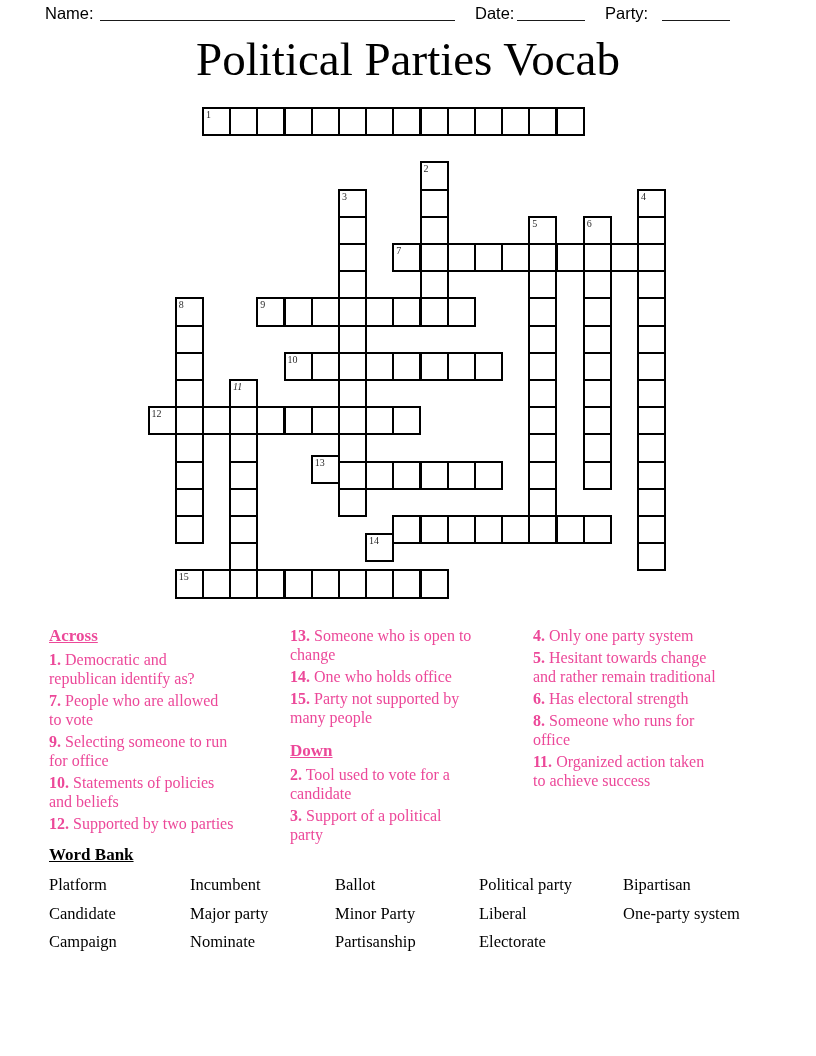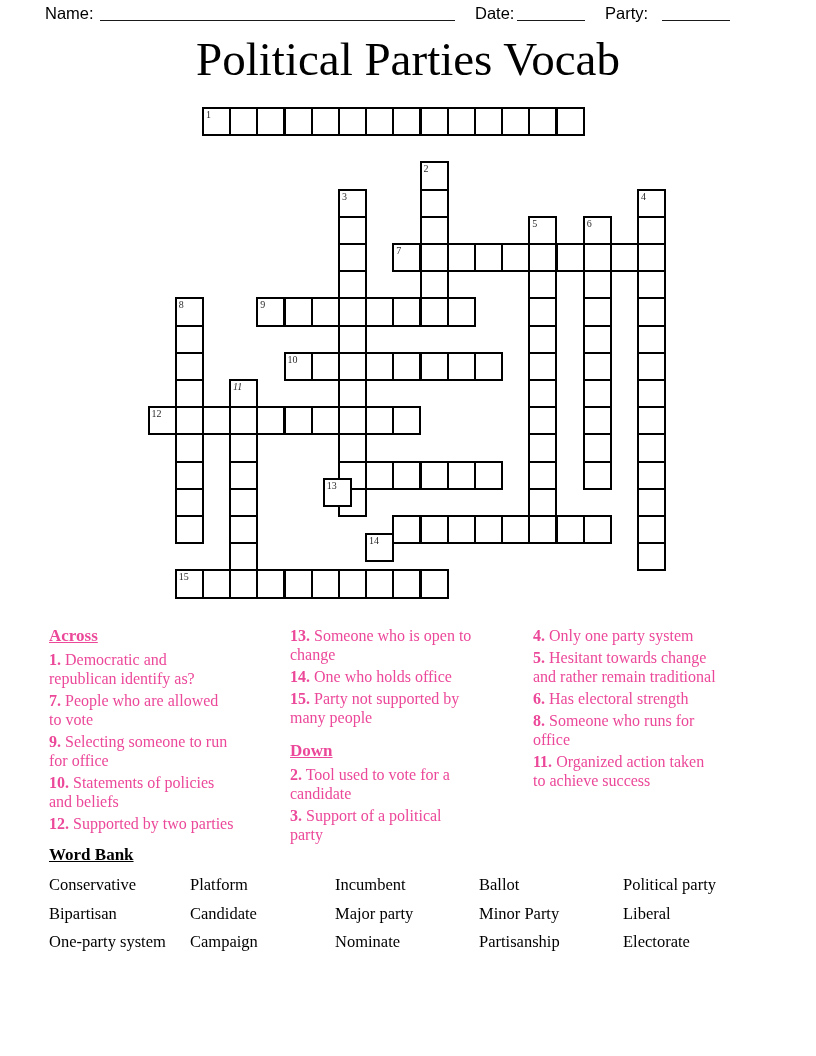--- a/index.html
+++ b/index.html
@@ -211,21 +211,21 @@
       <div class="cell" style="left: 81.6px; top: 462.4px;"></div>
       <div class="cell" style="left: 0px; top: 299.2px;">
         <span class="cellnum">12</span>
       </div>
       <div class="cell" style="left: 54.4px; top: 299.2px;"></div>
       <div class="cell" style="left: 108.8px; top: 299.2px;"></div>
       <div class="cell" style="left: 136px; top: 299.2px;"></div>
       <div class="cell" style="left: 163.2px; top: 299.2px;"></div>
       <div class="cell" style="left: 217.6px; top: 299.2px;"></div>
       <div class="cell" style="left: 244.8px; top: 299.2px;"></div>
-      <div class="cell" style="left: 163.2px; top: 371px; margin-left: 12px;">
+      <div class="cell" style="left: 163.2px; top: 348px;">
         <span class="cellnum">13</span>
       </div>
       <div class="cell" style="left: 217.6px; top: 353.6px;"></div>
       <div class="cell" style="left: 244.8px; top: 353.6px;"></div>
       <div class="cell" style="left: 272px; top: 353.6px;"></div>
       <div class="cell" style="left: 299.2px; top: 353.6px;"></div>
       <div class="cell" style="left: 326.4px; top: 353.6px;"></div>
       <div class="cell" style="left: 217.6px; top: 426px;">
         <span class="cellnum">14</span>
       </div>
@@ -268,21 +268,20 @@
   <div id="clue-col-2" class="clue-col c2">
       <div class="clue"><span class="cluenum">4.</span> Only one party system</div>
       <div class="clue"><span class="cluenum">5.</span> Hesitant towards change and rather remain traditional</div>
       <div class="clue"><span class="cluenum">6.</span> Has electoral strength</div>
       <div class="clue"><span class="cluenum">8.</span> Someone who runs for office</div>
       <div class="clue"><span class="cluenum">11.</span> Organized action taken to achieve success</div>
     </div>
 
   <div class="wb-heading">Word Bank</div>
   <div id="wordbank" class="wordbank">
-      <div class="wb-word">Conservative</div>
       <div class="wb-word">Platform</div>
       <div class="wb-word">Incumbent</div>
       <div class="wb-word">Ballot</div>
       <div class="wb-word">Political party</div>
       <div class="wb-word">Bipartisan</div>
       <div class="wb-word">Candidate</div>
       <div class="wb-word">Major party</div>
       <div class="wb-word">Minor Party</div>
       <div class="wb-word">Liberal</div>
       <div class="wb-word">One-party system</div>

